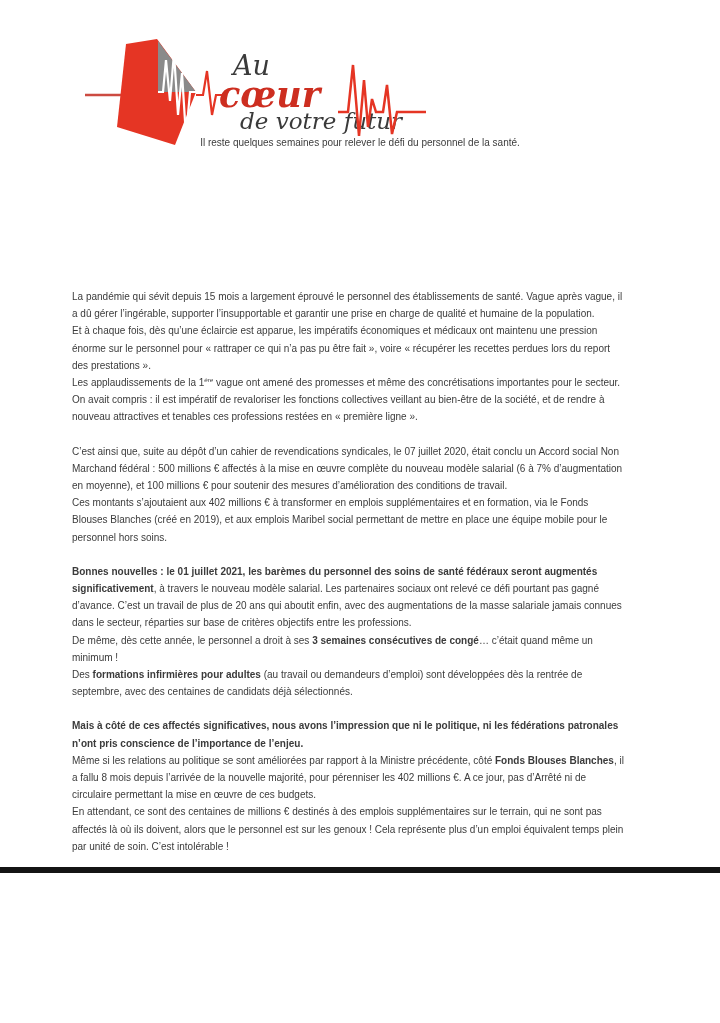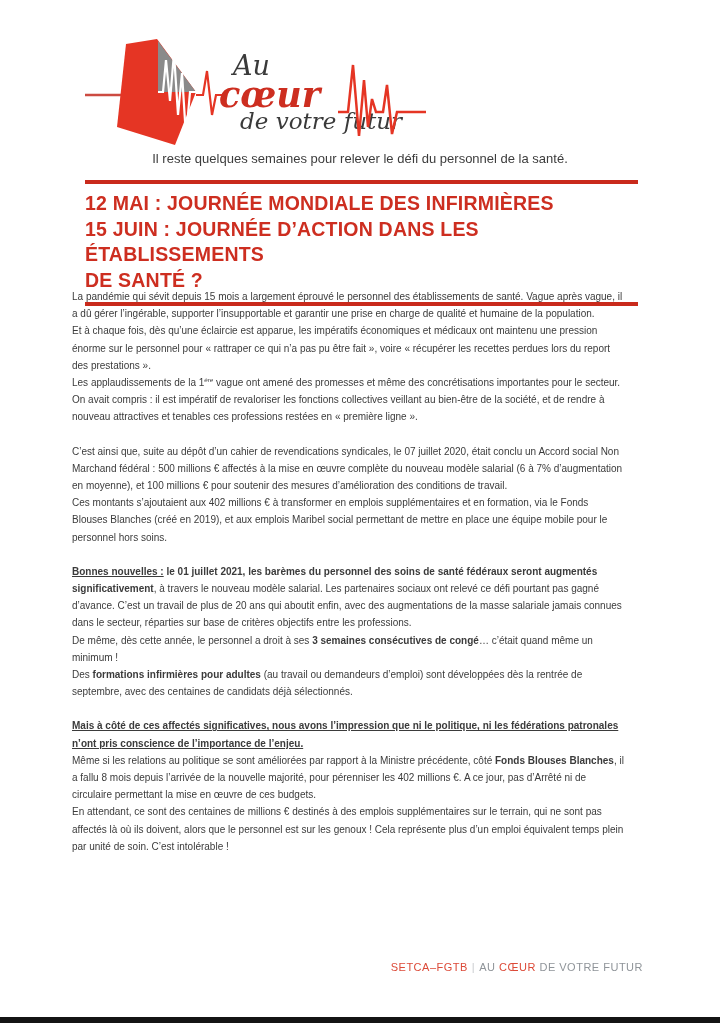--- a/index.html
+++ b/index.html
@@ -1,37 +1,37 @@
 <!DOCTYPE html>
 <html lang="fr"><head>
 <meta charset="utf-8">
 <style>
   html,body{margin:0;padding:0;background:#fff;}
   .page{
-    position:relative;width:720px;height:1023px;background:#ffffff;
+    position:relative;width:720px;height:873px;background:#ffffff;
     font-family:"Liberation Sans",sans-serif;overflow:hidden;margin:0 auto;
   }
   
   .logo{position:absolute;top:35px;left:0;width:470px;height:116px;}
   .logo svg{display:block;}
   .logo-script{font-family:"DejaVu Serif",serif;font-style:italic;}
   
-  .intro{position:absolute;top:151px;left:0;width:720px;text-align:center;
-    font-size:13px;color:#3c3c3c;}
+  .intro{position:absolute;top:137px;left:0;width:720px;text-align:center;
+    font-size:10px;color:#3c3c3c;}
   
   .headline-block{position:absolute;top:180px;left:85px;width:553px;}
   .rule{height:4px;background:#c92a1c;}
   .headline{margin:7px 0 9px 0;color:#cd2e20;font-weight:bold;
     font-size:19.5px;line-height:25.5px;letter-spacing:0.2px;}
   
   .body-text{position:absolute;top:288px;left:72px;width:553px;
     font-size:10px;line-height:17.2px;color:#3b3b3b;}
   .para{margin:0 0 17px 0;}
   .b{font-weight:bold;}
-  .bu{font-weight:bold;text-decoration:underline;}
+  .bu{font-weight:bold;}
   sup{font-size:0.62em;line-height:0;font-style:italic;}
   
   .footer{position:absolute;top:961px;right:77px;font-size:11px;
     letter-spacing:0.5px;color:#8f9499;white-space:nowrap;}
   .footer .red{color:#dc4a38;}
   .footer .div{color:#c9cccf;padding:0 4px;}
   
   .bottom-bar{position:absolute;left:0;bottom:0;width:720px;height:6px;background:#141414;}
 </style>
 </head>
@@ -55,29 +55,20 @@
       <text x="233" y="40" class="logo-script" font-size="27" fill="#3a3a3a">Au</text>
       <text x="219" y="72" class="logo-script" font-size="35" font-weight="bold" fill="#cd2e20">cœur</text>
       <text x="240" y="94" class="logo-script" font-size="23" fill="#3a3a3a">de votre futur</text>
 
       <polyline points="338,77 348,77 353,30 359,101 364,45 368,92 372,64 376,77 383,77 387,50 392,99 397,77 426,77" fill="none" stroke="#e53524" stroke-width="2.5"></polyline>
     </svg>
   </div>
 
   <div class="intro">Il reste quelques semaines pour relever le défi du personnel de la santé.</div>
 
-  <div class="headline-block">
-    <div class="rule"></div>
-    <div class="headline">
-      <div>12 MAI : JOURNÉE MONDIALE DES INFIRMIÈRES</div>
-      <div>15 JUIN : JOURNÉE D’ACTION DANS LES ÉTABLISSEMENTS</div>
-      <div>DE SANTÉ ?</div>
-    </div>
-    <div class="rule"></div>
-  </div>
 
   <div class="body-text">
 
     <div class="para">
       <div>La pandémie qui sévit depuis 15 mois a largement éprouvé le personnel des établissements de santé. Vague après vague, il a dû gérer l’ingérable, supporter l’insupportable et garantir une prise en charge de qualité et humaine de la population.</div>
       <div>Et à chaque fois, dès qu’une éclaircie est apparue, les impératifs économiques et médicaux ont maintenu une pression énorme sur le personnel pour « rattraper ce qui n’a pas pu être fait », voire « récupérer les recettes perdues lors du report des prestations ».</div>
       <div><span>Les applaudissements de la 1</span><sup>ère</sup><span> vague ont amené des promesses et même des concrétisations importantes pour le secteur. On avait compris : il est impératif de revaloriser les fonctions collectives veillant au bien-être de la société, et de rendre à nouveau attractives et tenables ces professions restées en « première ligne ».</span></div>
     </div>
 
     <div class="para">

